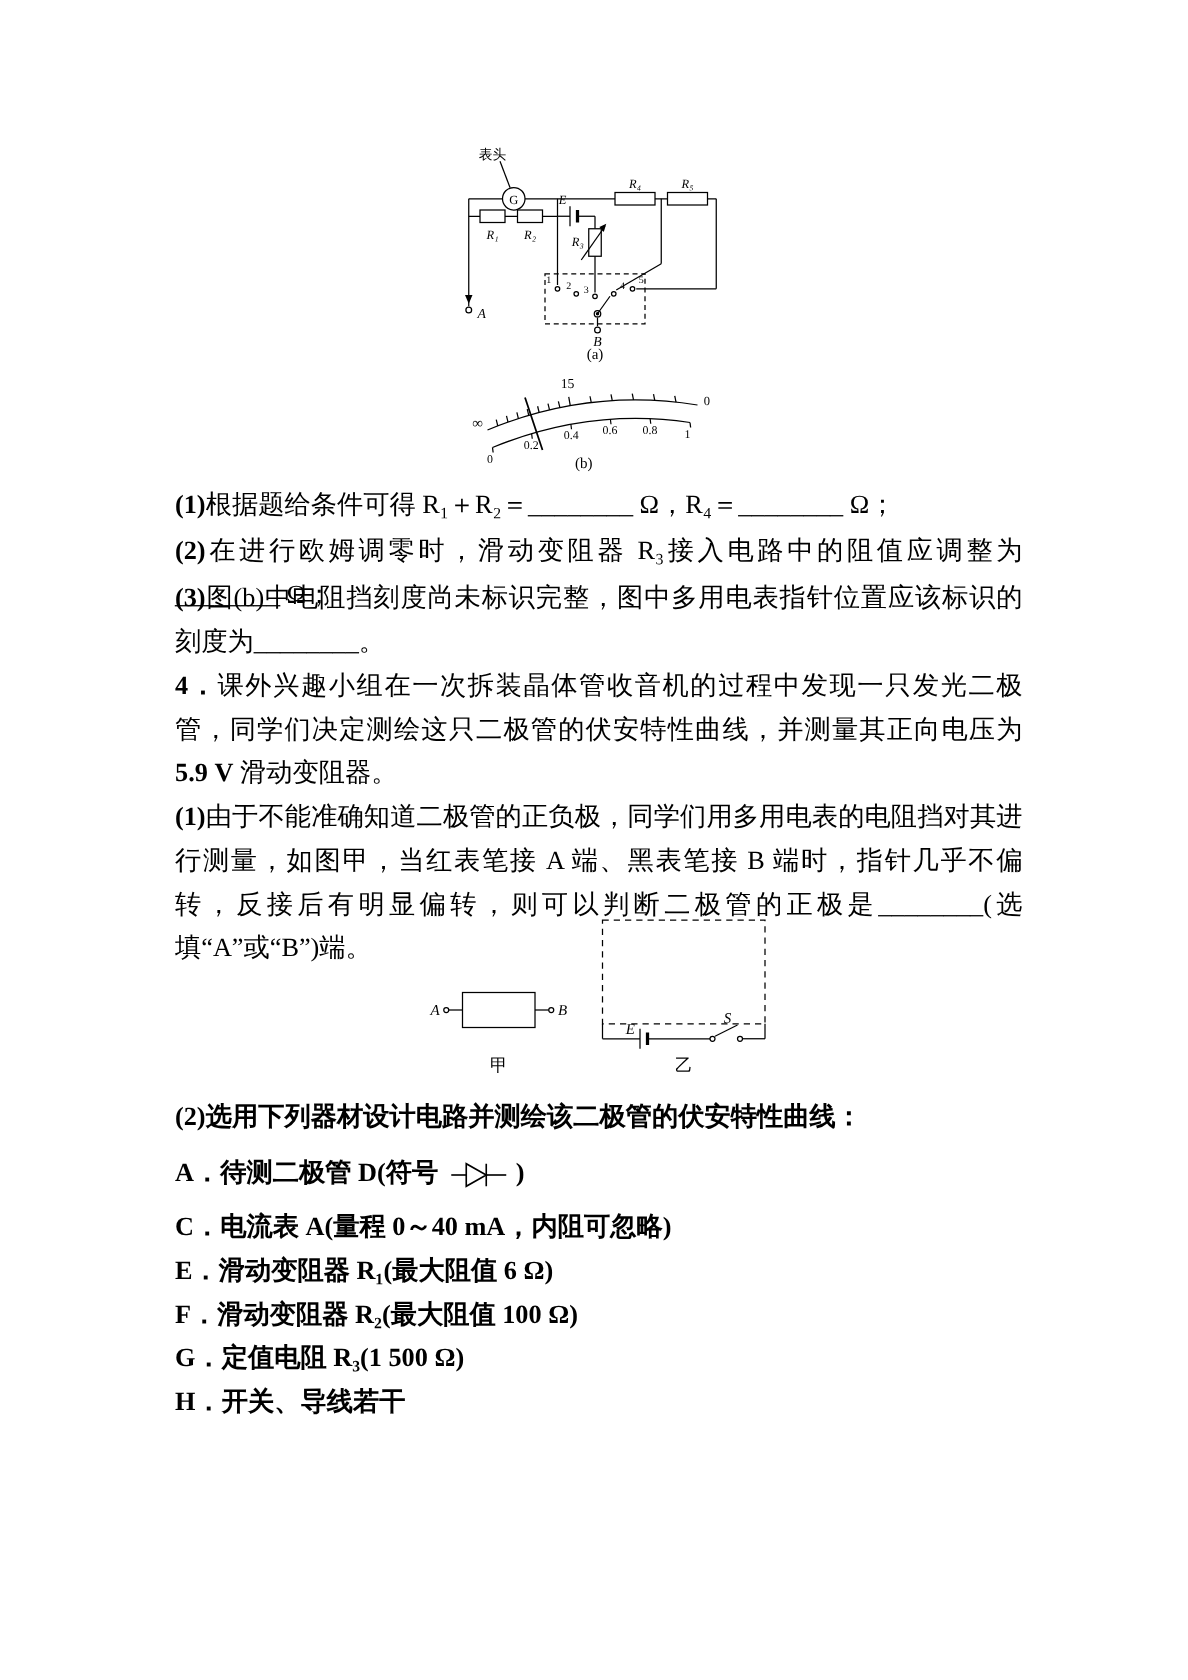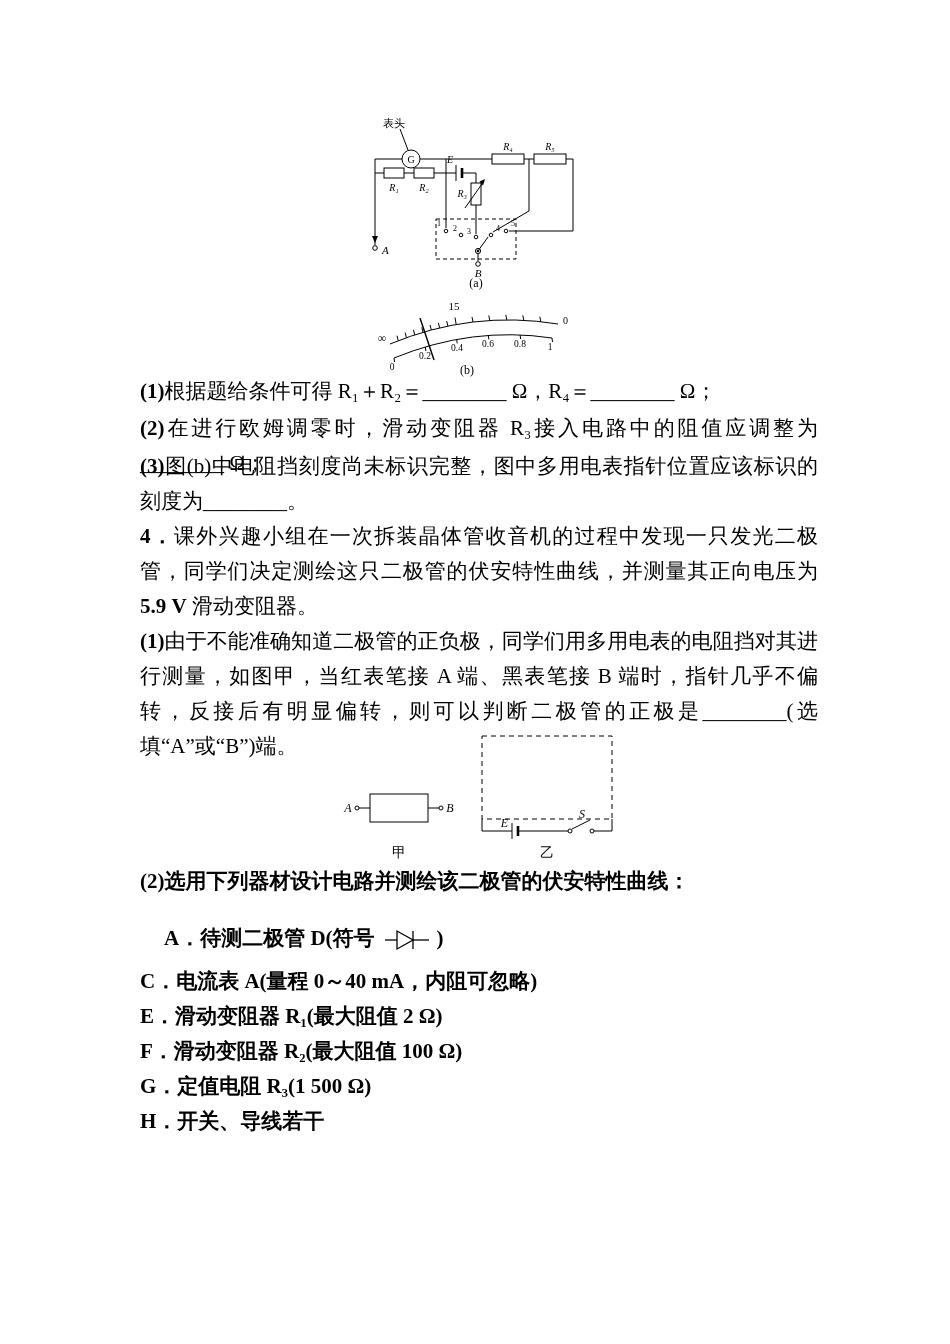--- a/index.html
+++ b/index.html
@@ -3,32 +3,32 @@
 <meta charset="utf-8">
 <style>
   * { margin:0; padding:0; box-sizing:border-box; }
   html,body { background:#ffffff; }
   body {
     width:950px; height:1344px; position:relative; overflow:hidden;
     font-family:"Liberation Serif","DejaVu Serif",serif; color:#000;
   }
   .para {
     position:absolute; left:140px; width:678px;
-    font-size:21px; line-height:35px; text-align:justify;
+    font-size:21px; line-height:35px; text-align:justify;margin-top:12px;
   }
   .num { font-weight:bold; }
   .bold { font-weight:bold;font-family:Liberation Serif, serif; }
   .fig { position:absolute; }
   svg { display:block; overflow:visible; }
   svg text { font-family:"Liberation Serif","DejaVu Serif",serif; fill:#000; stroke:none; }
   .options {
     position:absolute; left:140px; top:921px; width:700px; list-style:none;
   }
   .options li { font-size:21px; font-weight:bold; line-height:35px; }
-  .options li.with-symbol { margin-bottom:8px;margin-left:24px; }
+  .options li.with-symbol { margin-bottom:8px; }
   .diode-sym { display:inline-block; vertical-align:-8px; margin:0 8px 0 10px; }
 </style>
 </head>
 <body>
 
 <svg class="fig" style="left:358px; top:113px" width="235" height="178" viewBox="0 0 235 178">
   <g stroke="#000" stroke-width="1" fill="none">
 
     <line x1="17" y1="46" x2="44" y2="46"></line>
     <line x1="62" y1="46" x2="215" y2="46"></line>
@@ -186,17 +186,17 @@
 <ul class="options">
   <li class="with-symbol"><span>A．待测二极管 D(符号</span><svg class="diode-sym" width="44" height="26" viewBox="0 0 44 26">
         <g stroke="#000" stroke-width="1.3" fill="none">
           <line x1="0" y1="13" x2="12" y2="13"></line>
           <polygon points="12,4 12,22 28,13"></polygon>
           <line x1="28" y1="4" x2="28" y2="22"></line>
           <line x1="28" y1="13" x2="44" y2="13"></line>
         </g>
       </svg><span>)</span></li>
   <li>C．电流表 A(量程 0～40 mA，内阻可忽略)</li>
-  <li>E．滑动变阻器 R₁(最大阻值 2 Ω)</li>
+  <li>E．滑动变阻器 R₁(最大阻值 6 Ω)</li>
   <li>F．滑动变阻器 R₂(最大阻值 100 Ω)</li>
   <li>G．定值电阻 R₃(1 500 Ω)</li>
   <li>H．开关、导线若干</li>
 </ul>
 
 </body></html>

